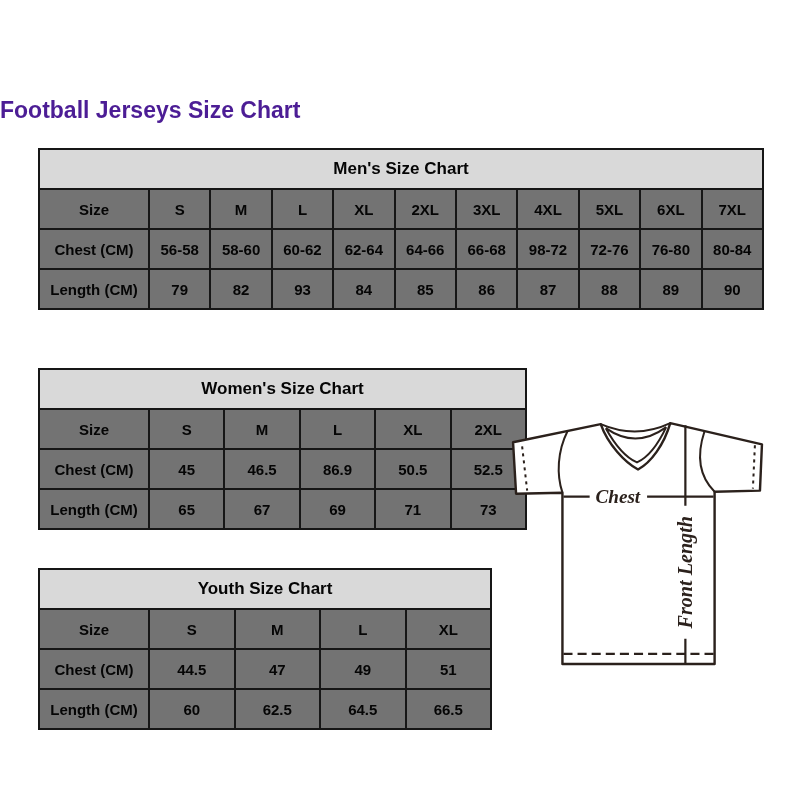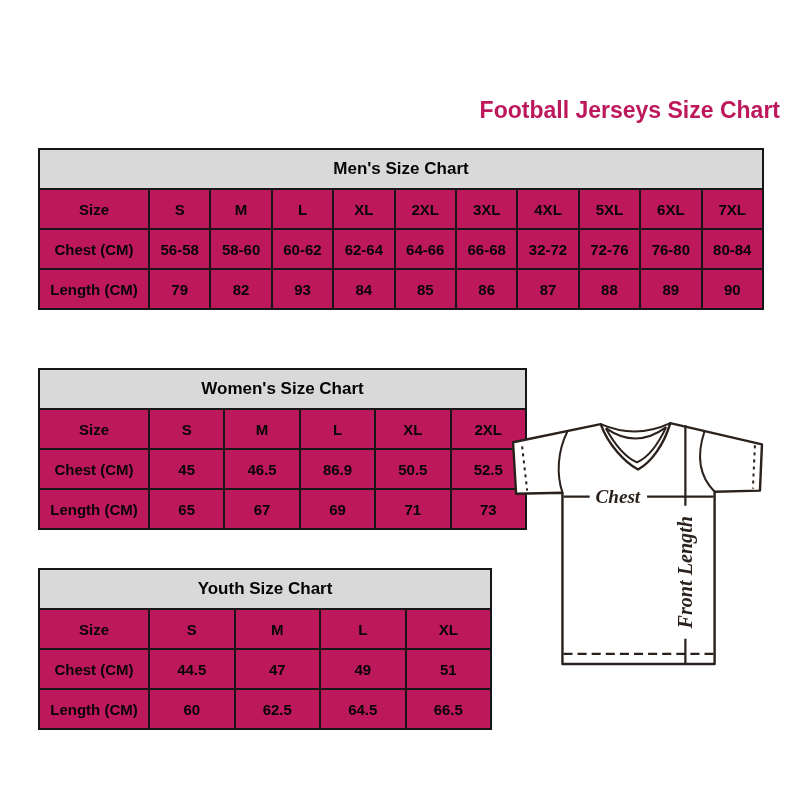--- a/index.html
+++ b/index.html
@@ -1,26 +1,26 @@
 <!DOCTYPE html>
 <html><head>
 <meta charset="utf-8">
 <style>
   html,body{margin:0;padding:0;}
   body{
     width:800px;height:800px;position:relative;background:#ffffff;
     font-family:"Liberation Sans",sans-serif;color:#000000;overflow:hidden;
   }
   .page-title{
-    position:absolute;top:97px;left:0;width:780px;text-align:right;
-    font-size:23px;font-weight:bold;color:#be185d;letter-spacing:0px;
+    position:absolute;top:97px;left:0;width:780px;text-align:left;
+    font-size:23px;font-weight:bold;color:#4c1d95;letter-spacing:0px;
   }
   table.size-table{
     position:absolute;border-collapse:collapse;table-layout:fixed;
-    background:#be185d;
+    background:#737373;
     padding-left:33px;
   }
   table.size-table th,table.size-table td{
     border:2px solid #161616;text-align:center;vertical-align:middle;
     font-weight:bold;color:#050505;padding:0;height:38px;font-size:15px;
     overflow:hidden;white-space:nowrap;
   }
   table.size-table th.hdr{
     background:#d9d9d9;font-size:17px;height:38px;
   }
@@ -72,21 +72,21 @@
         <td>7XL</td>
       </tr>
       <tr>
         <td>Chest (CM)</td>
         <td>56-58</td>
         <td>58-60</td>
         <td>60-62</td>
         <td>62-64</td>
         <td>64-66</td>
         <td>66-68</td>
-        <td>32-72</td>
+        <td>98-72</td>
         <td>72-76</td>
         <td>76-80</td>
         <td>80-84</td>
       </tr>
       <tr>
         <td>Length (CM)</td>
         <td>79</td>
         <td>82</td>
         <td>93</td>
         <td>84</td>

